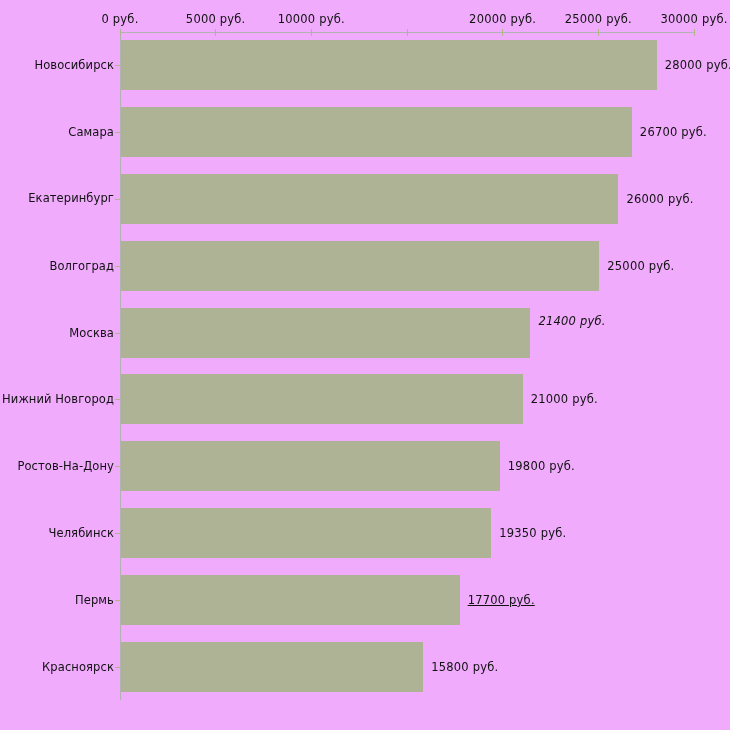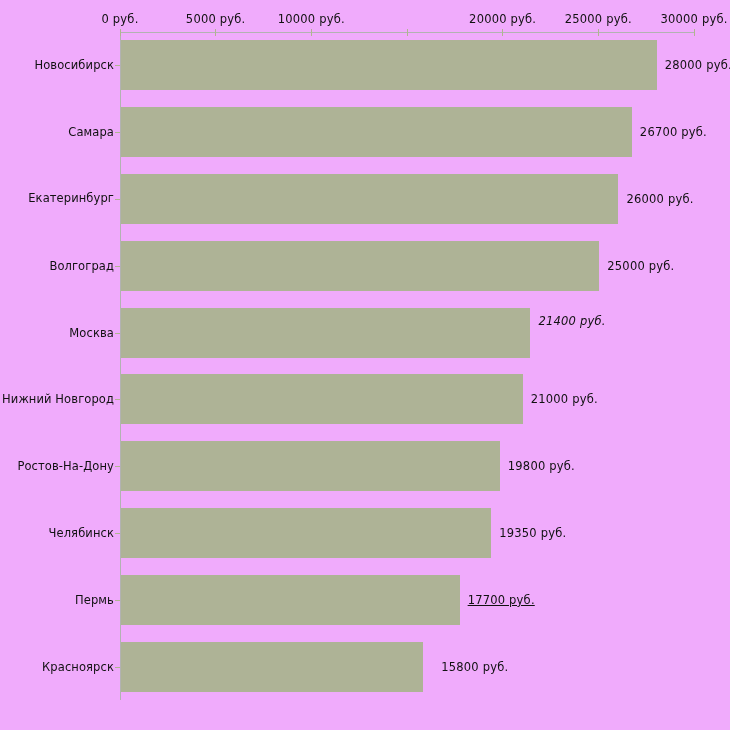--- a/index.html
+++ b/index.html
@@ -149,16 +149,16 @@
       <div class="bar-value-label" style="left: 538.453px; top: 321px; font-style: italic;">21400 руб.</div>
       <div class="bar" style="top: 374px; height: 50px; width: 401.8px; background: rgb(174, 179, 150);"></div>
       <div class="bar-value-label" style="left: 530.8px; top: 399.4px;">21000 руб.</div>
       <div class="bar" style="top: 441px; height: 50px; width: 378.84px; background: rgb(174, 179, 150);"></div>
       <div class="bar-value-label" style="left: 507.84px; top: 466.2px;">19800 руб.</div>
       <div class="bar" style="top: 508px; height: 50px; width: 370.23px; background: rgb(174, 179, 150);"></div>
       <div class="bar-value-label" style="left: 499.23px; top: 533px;">19350 руб.</div>
       <div class="bar" style="top: 575px; height: 50px; width: 338.66px; background: rgb(174, 179, 150);"></div>
       <div class="bar-value-label" style="left: 467.66px; top: 599.8px; text-decoration: underline;">17700 руб.</div>
       <div class="bar" style="top: 642px; height: 50px; width: 302.307px; background: rgb(174, 179, 150);"></div>
-      <div class="bar-value-label" style="left: 431.307px; top: 666.6px; margin-left: 10px;">15800 руб.</div>
+      <div class="bar-value-label" style="left: 431.307px; top: 666.6px;">15800 руб.</div>
     </div>
 
 </div>
 
 </body></html>

